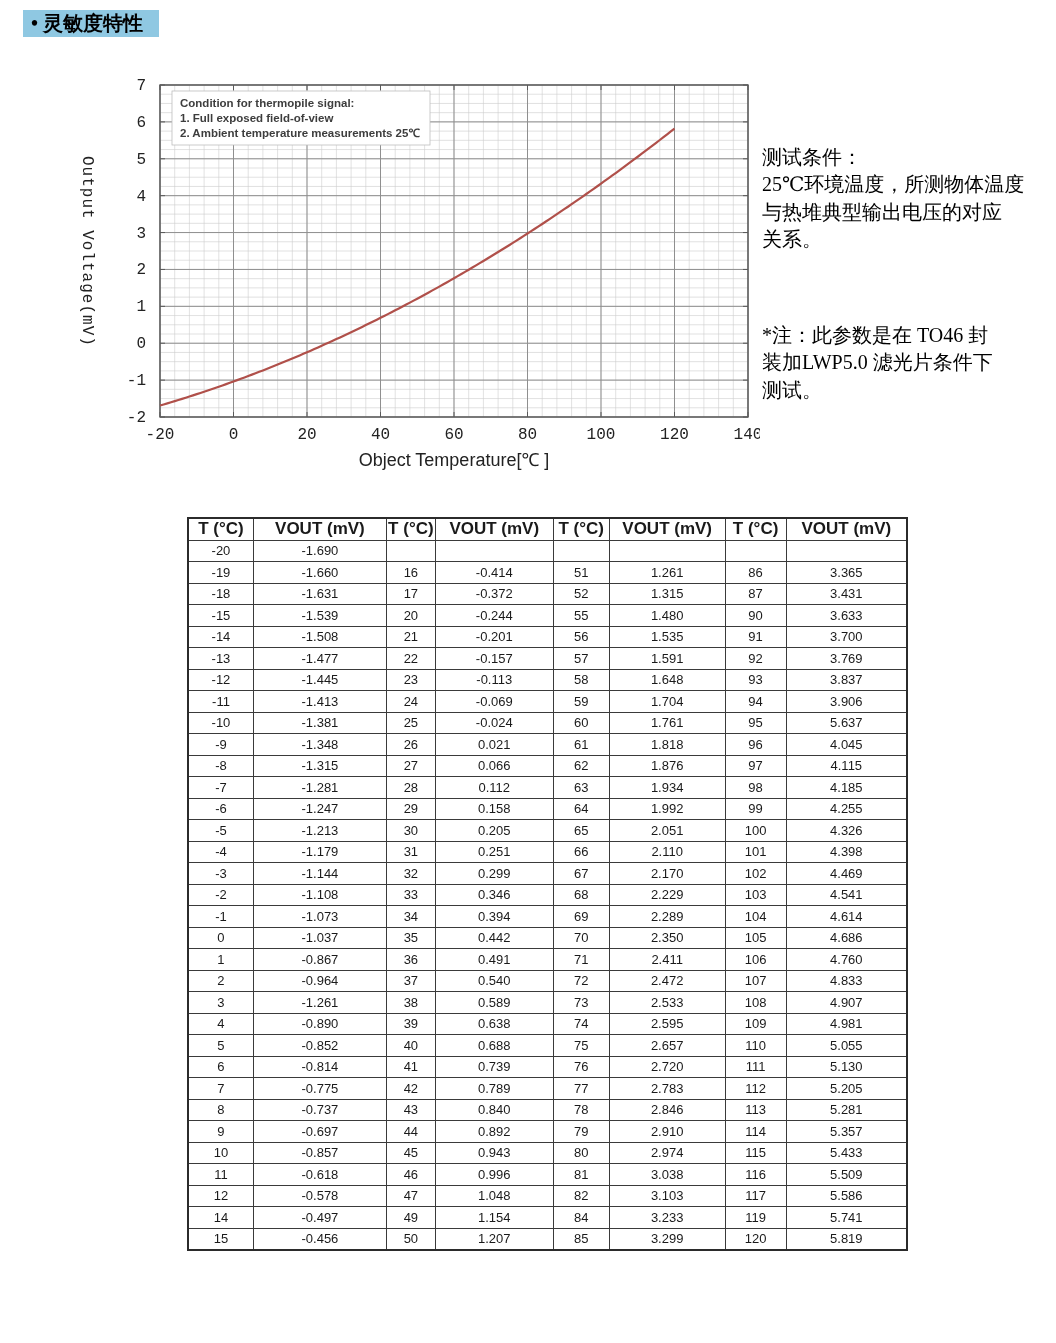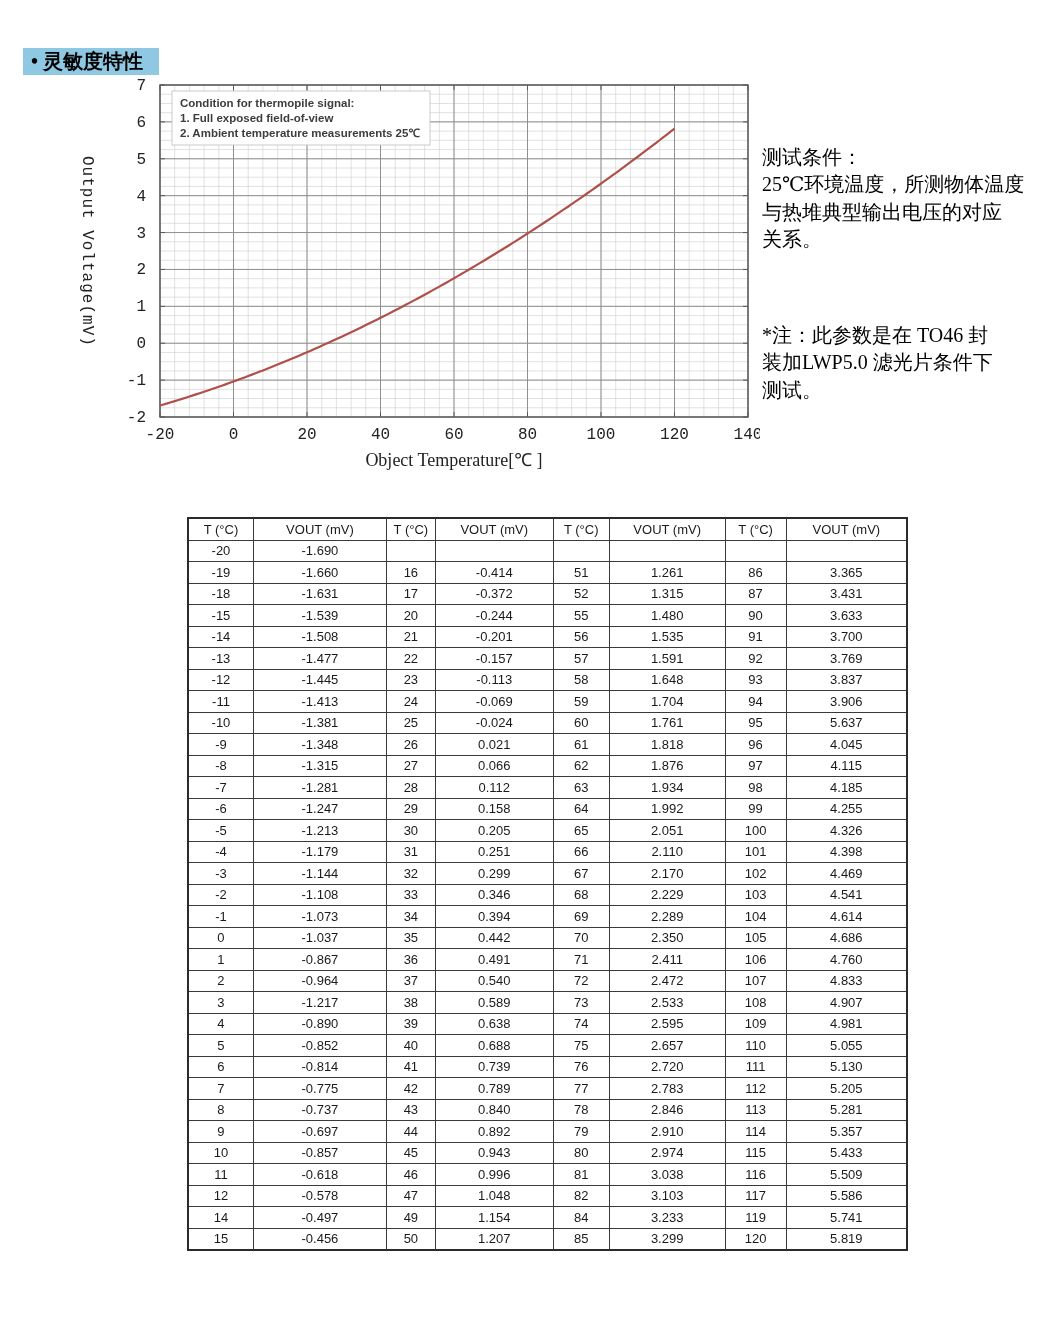--- a/index.html
+++ b/index.html
@@ -10,37 +10,36 @@
     color:#1a1a1a;
   }
   
   .title-bar{
     position:absolute;left:23px;top:10px;
     height:27px;line-height:27px;
     padding:0 16px 0 8px;
     font-family:"Liberation Serif",serif;
     font-size:20px;font-weight:bold;color:#000;
     white-space:nowrap;
-    margin-top:38px;
   }
   
   .chart-wrap{
     position:absolute;left:60px;top:75px;width:700px;height:410px;
   }
   .chart-wrap svg{position:absolute;left:0;top:0;}
   .y-axis-label{
     position:absolute;left:14px;top:10px;height:332px;width:22px;
     writing-mode:vertical-rl;text-align:center;
     font-family:"Liberation Mono","DejaVu Sans Mono",monospace;
     font-size:16px;color:#222;letter-spacing:1px;
   }
   .x-axis-label{
     position:absolute;left:194px;top:372px;width:400px;
     text-align:center;
-    font-family:Liberation Serif, serif;
+    font-family:Liberation Sans, sans-serif;
     font-size:18px;color:#222;
   }
   
   .side-notes{
     position:absolute;left:762px;top:116px;width:296px;
     font-family:"Liberation Serif","DejaVu Serif",serif;
     font-size:20px;line-height:1.38;color:#000;
     white-space:pre-line;
   }
   .side-note-2{margin-top:40px;}
@@ -49,21 +48,21 @@
   table.vout{
     width:100%;border-collapse:collapse;table-layout:fixed;
     border:2px solid #2b2b2b;
     font-size:13px;color:#1a1a1a;
   }
   table.vout th,table.vout td{
     border:1px solid #3a3a3a;
     height:20.5px;padding:0;text-align:center;vertical-align:middle;
     font-weight:normal;overflow:hidden;white-space:nowrap;
   }
-  table.vout th{font-weight:normal;font-size:13px;text-align:center;}
+  table.vout th{font-weight:bold;font-size:17px;text-align:center;}
   col.c-t1{width:9.1%}  col.c-v1{width:18.5%}
   col.c-t2{width:6.8%}  col.c-v2{width:16.4%}
   col.c-t3{width:7.8%}  col.c-v3{width:16.1%}
   col.c-t4{width:8.5%}  col.c-v4{width:16.8%}
 </style>
 </head>
 <body>
 
 <div class="title-bar" style="background: rgb(143, 200, 226);">• 灵敏度特性</div>
 
@@ -474,21 +473,21 @@
           <td>-0.964</td>
           <td>37</td>
           <td>0.540</td>
           <td>72</td>
           <td>2.472</td>
           <td>107</td>
           <td>4.833</td>
         </tr>
         <tr>
           <td>3</td>
-          <td>-1.217</td>
+          <td>-1.261</td>
           <td>38</td>
           <td>0.589</td>
           <td>73</td>
           <td>2.533</td>
           <td>108</td>
           <td>4.907</td>
         </tr>
         <tr>
           <td>4</td>
           <td>-0.890</td>

